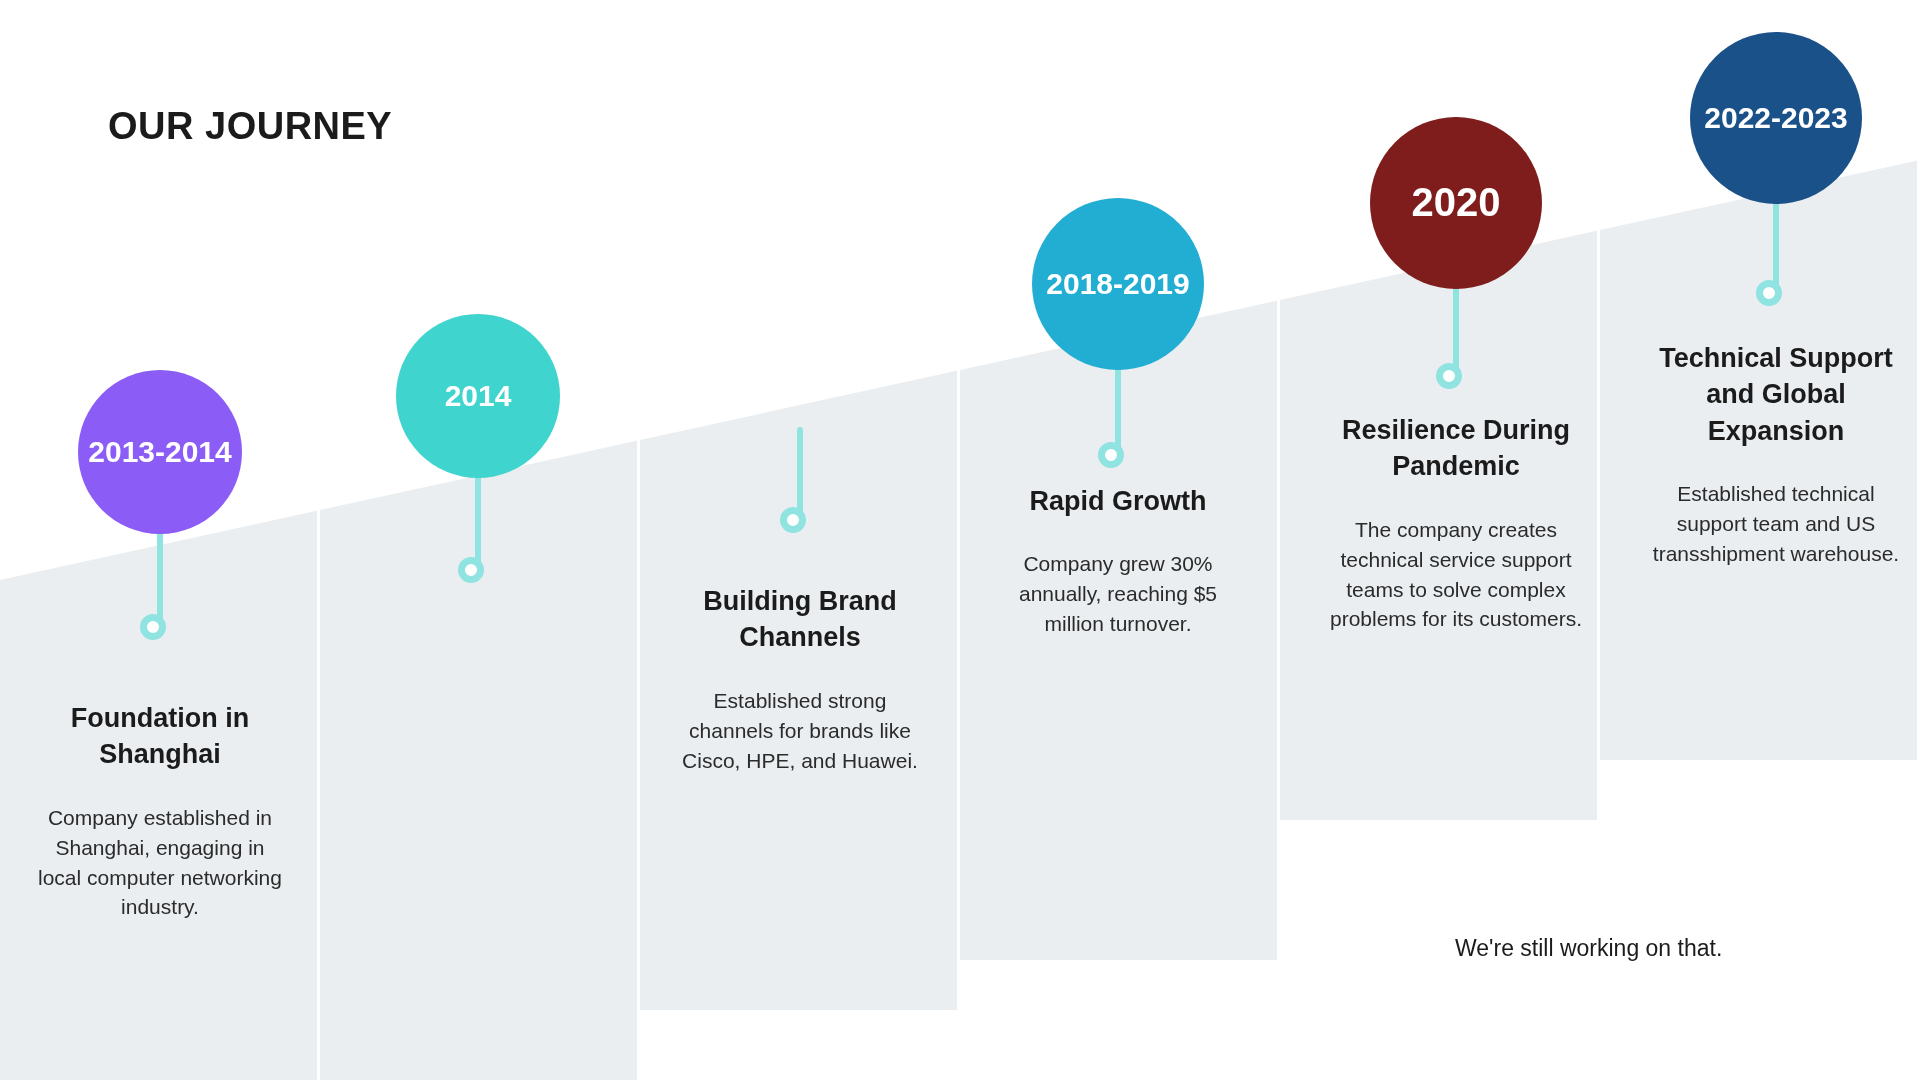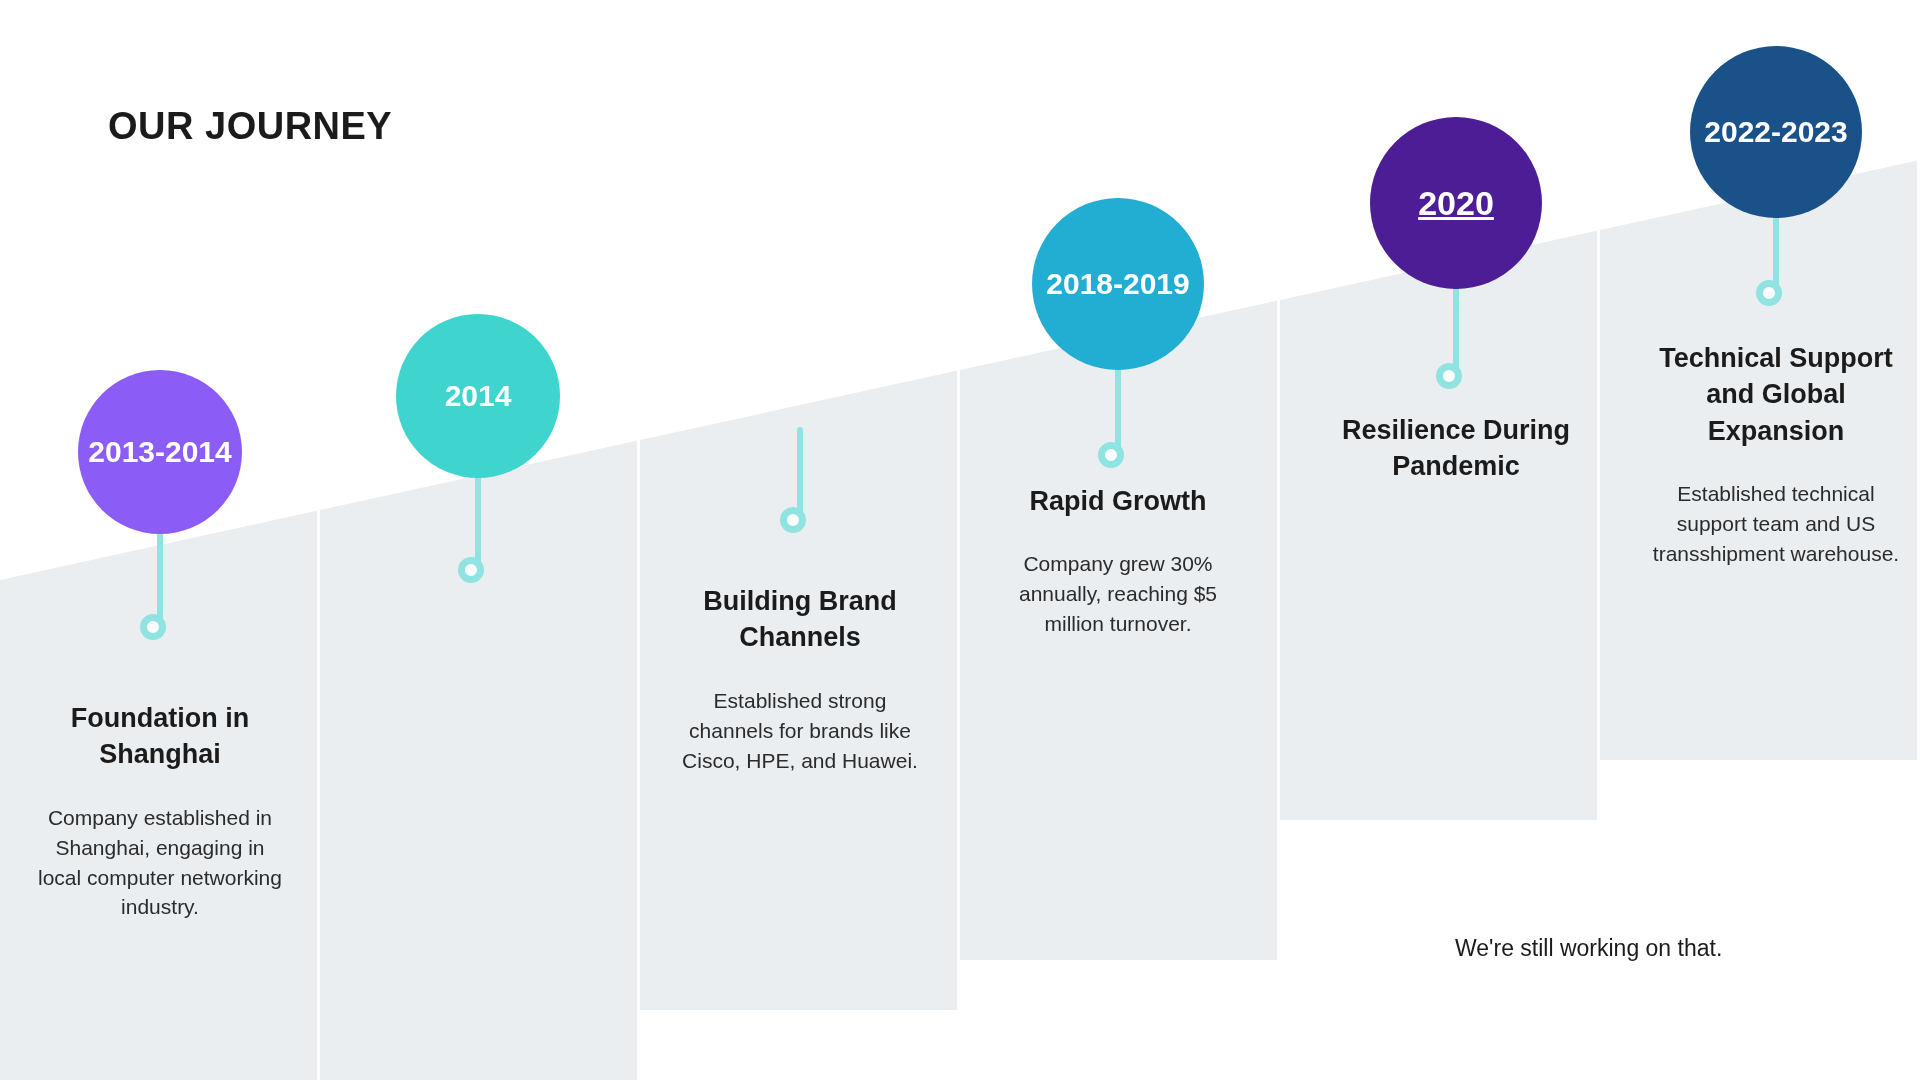--- a/index.html
+++ b/index.html
@@ -117,29 +117,30 @@
         <div class="knob" style="left: 128px; top: 442px;"></div>
         <div class="bubble" style="left: 62px; top: 198px; width: 172px; height: 172px; background: rgb(34, 174, 210); font-size: 30px;">2018-2019</div>
         <div style="position: absolute; left: 0px; top: 483px; width: 296px;">
           <div class="col-title">Rapid Growth</div>
           <div class="col-desc">Company grew 30% annually, reaching $5 million turnover.</div>
         </div>
       </div>
       <div class="col" style="left: 1308px; top: 0px; height: 1080px;">
         <div class="stem" style="left: 145px; top: 285px; height: 100px;"></div>
         <div class="knob" style="left: 128px; top: 363px;"></div>
-        <div class="bubble" style="left: 62px; top: 117px; width: 172px; height: 172px; background: #4c1d95; font-size: 34px; text-decoration: underline;">2020</div>
+        <div class="bubble" style="left: 62px; top: 117px; width: 172px; height: 172px; background: #7f1d1d; font-size: 40px;">2020</div>
         <div style="position: absolute; left: 0px; top: 412px; width: 296px;">
           <div class="col-title">Resilience During Pandemic</div>
+          <div class="col-desc">The company creates technical service support teams to solve complex problems for its customers.</div>
         </div>
       </div>
       <div class="col" style="left: 1628px; top: 0px; height: 1080px;">
         <div class="stem" style="left: 145px; top: 199px; height: 103px;"></div>
         <div class="knob" style="left: 128px; top: 280px;"></div>
-        <div class="bubble" style="left: 62px; top: 46px; width: 172px; height: 172px; background: rgb(27, 81, 137); font-size: 30px;">2022-2023</div>
+        <div class="bubble" style="left: 62px; top: 32px; width: 172px; height: 172px; background: rgb(27, 81, 137); font-size: 30px;">2022-2023</div>
         <div style="position: absolute; left: 0px; top: 340px; width: 296px;">
           <div class="col-title">Technical Support and Global Expansion</div>
           <div class="col-desc">Established technical support team and US transshipment warehouse.</div>
         </div>
       </div>
     </div>
 
   <div id="footer-note">We're still working on that.</div>
 
 </div>

